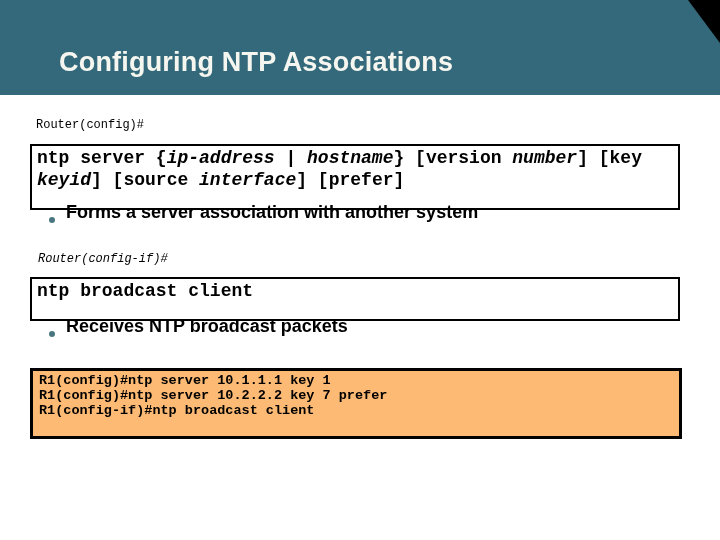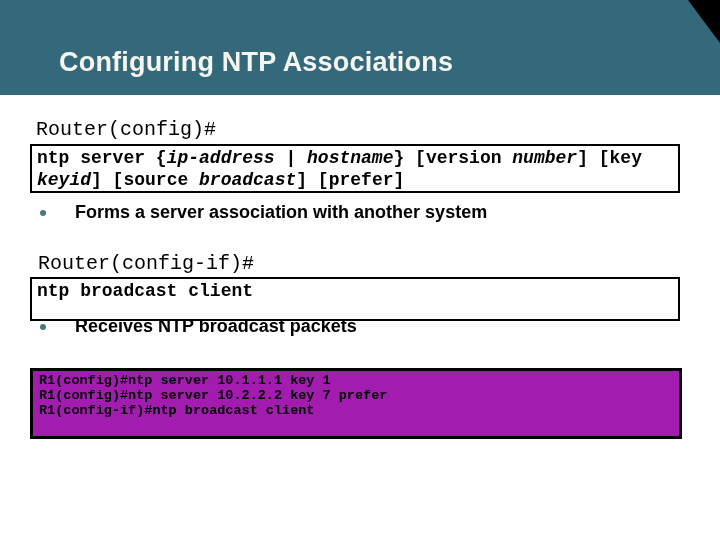--- a/index.html
+++ b/index.html
@@ -17,49 +17,49 @@
     clip-path:polygon(3% 0, 100% 0, 100% 100%);
   }
   .title {
     position:absolute; top:47px; left:59px;
     font-size:27px; font-weight:bold; color:#f6f6f0; letter-spacing:0.2px;
     white-space:nowrap;
   }
   .prompt {
     position:absolute;
     font-family:"Liberation Mono","DejaVu Sans Mono",monospace;
-    font-size:20px; color:#000; white-space:nowrap;
+    font-size:12px; color:#000; white-space:nowrap;
   }
   .prompt-1 { left:36px; top:118px; }
-  .prompt-2 { left:38px; top:252px; }
+  .prompt-2 { left:38px; top:252px;font-style:italic; }
   .cmdbox {
     position:absolute; left:30px; width:650px; box-sizing:border-box;
     border:2px solid #000; background:#fff;
     font-family:"Liberation Mono","DejaVu Sans Mono",monospace;
     font-weight:bold; font-size:18px; color:#000;
     padding:1px 5px; line-height:22px; white-space:nowrap;
   }
-  .syntax-box    { top:144px; height:49px; }
+  .syntax-box    { top:144px; height:66px; }
   .broadcast-box { top:277px; height:44px; }
   .it { font-style:italic; }
   .bullet-item {
-    position:absolute; left:40px; display:flex; align-items:flex-start; gap:29px;
+    position:absolute; left:49px; display:flex; align-items:flex-end; gap:11px;
   }
   .bullet-1 { top:202px; }
   .bullet-2 { top:316px; }
   .bullet-dot {
     flex:none; width:6px; height:6px; border-radius:50%;
     background:#4a7680; margin-top:8px;
   }
   .bullet-text {
     font-size:18px; font-weight:bold; color:#000; white-space:nowrap;
   }
   .console {
     position:absolute; left:30px; top:368px; width:652px; height:71px;
-    box-sizing:border-box; border:3px solid #000; background:#a21caf;
+    box-sizing:border-box; border:3px solid #000; background:#fdba74;
     font-family:"Liberation Mono","DejaVu Sans Mono",monospace;
     font-weight:bold; font-size:13.5px; line-height:15.2px; color:#000;
     padding:2px 6px; white-space:nowrap;
   }
   .code-line { white-space:pre; }
 </style>
 </head>
 <body>
 
 <div class="slide">
@@ -67,21 +67,21 @@
   <div class="header" style="background: rgb(51, 105, 122);"></div>
 
   <div class="corner" style="background: rgb(0, 0, 0);"></div>
 
   <div class="title" style="color: rgb(246, 246, 240);">Configuring NTP Associations</div>
 
   <div class="prompt prompt-1">Router(config)#</div>
 
   <div class="cmdbox syntax-box">
       <div class="code-line"><span>ntp server {</span><span class="it">ip-address</span><span> | </span><span class="it">hostname</span><span>} [version </span><span class="it">number</span><span>] [key</span></div>
-      <div class="code-line"><span class="it">keyid</span><span>] [source </span><span class="it">broadcast</span><span>] [prefer]</span></div>
+      <div class="code-line"><span class="it">keyid</span><span>] [source </span><span class="it">interface</span><span>] [prefer]</span></div>
     </div>
 
   <div class="bullet-item bullet-1">
     <span class="bullet-dot" style="background: rgb(74, 118, 128);"></span>
     <span class="bullet-text">Forms a server association with another system</span>
   </div>
 
   <div class="prompt prompt-2">Router(config-if)#</div>
 
   <div class="cmdbox broadcast-box">ntp broadcast client</div>

